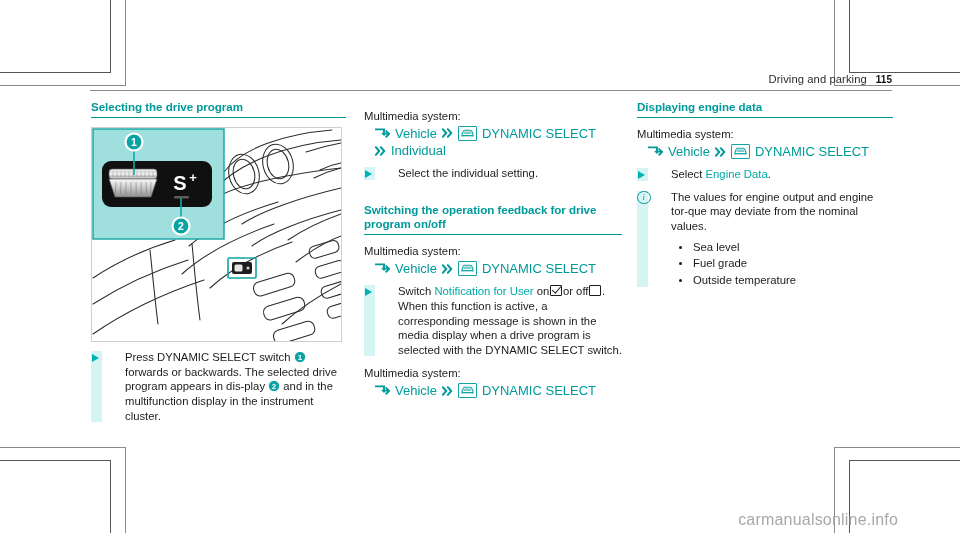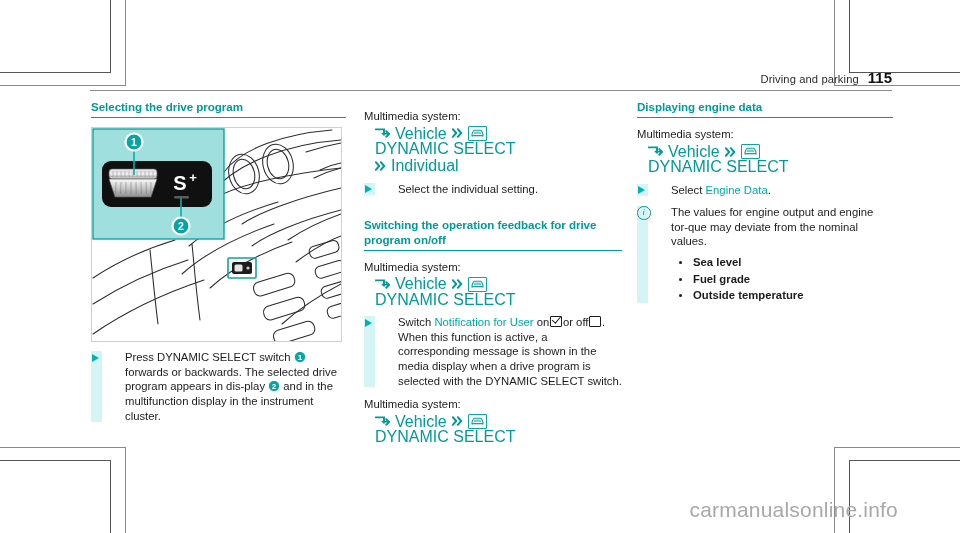--- a/index.html
+++ b/index.html
@@ -42,21 +42,21 @@
     padding-bottom: 3px;
     text-align: right;
     white-space: nowrap;
   }
   .header-title {
     font-size: 11.2px;
     color: #2b2b2b;
     letter-spacing: .1px;
   }
   .header-page {
-    font-size: 15px;
+    font-size: 10px;
     font-weight: bold;
     color: #111;
     margin-left: 9px;
   }
 
   
   .col {
     position: absolute;
     top: 100px;
   }
@@ -78,21 +78,21 @@
 
   p.body {
     font-size: 11.3px;
     line-height: 14.6px;
     margin: 9px 0 0 0;
     color: #1c1c1c;
   }
 
   
   .navpath {
-    font-size: 16px;
+    font-size: 13px;
     line-height: 15.4px;
     color: #009a9a;
     margin: 2px 0 0 0;
     display: flex;
     flex-wrap: wrap;
     align-items: center;
     gap: 0 5px;
     padding-left: 11px;
   }
   .navpath .txt { color: #009a9a; }
@@ -172,21 +172,20 @@
     width: 3.6px; height: 8.2px;
     border: solid #1c1c1c;
     border-width: 0 1.7px 1.7px 0;
     transform: rotate(40deg);
   }
 
   ul.dots {
     margin: 5px 0 0 0;
     padding: 0;
     list-style: none;
-    font-weight: bold;
   }
   ul.dots li {
     font-size: 11.3px;
     line-height: 16.6px;
     color: #1c1c1c;
     padding-left: 22px;
     position: relative;
   }
   ul.dots li::before {
     content: "";
@@ -206,22 +205,22 @@
     background: #ffffff;
     border: 1px solid #cfcfcf;
     overflow: hidden;
   }
   .figure svg { display: block; }
 
   
   .watermark {
     position: absolute;
     right: 62px;
-    bottom: 11px;
-    font-size: 21px;
+    bottom: 4px;
+    font-size: 16px;
     color: #a8a8a8;
     letter-spacing: .2px;
     font-family: "Liberation Sans", sans-serif;
   }
 </style>
 </head>
 <body>
 
 <div class="crop crop-tl"></div>
 <div class="crop crop-tl2"></div>

